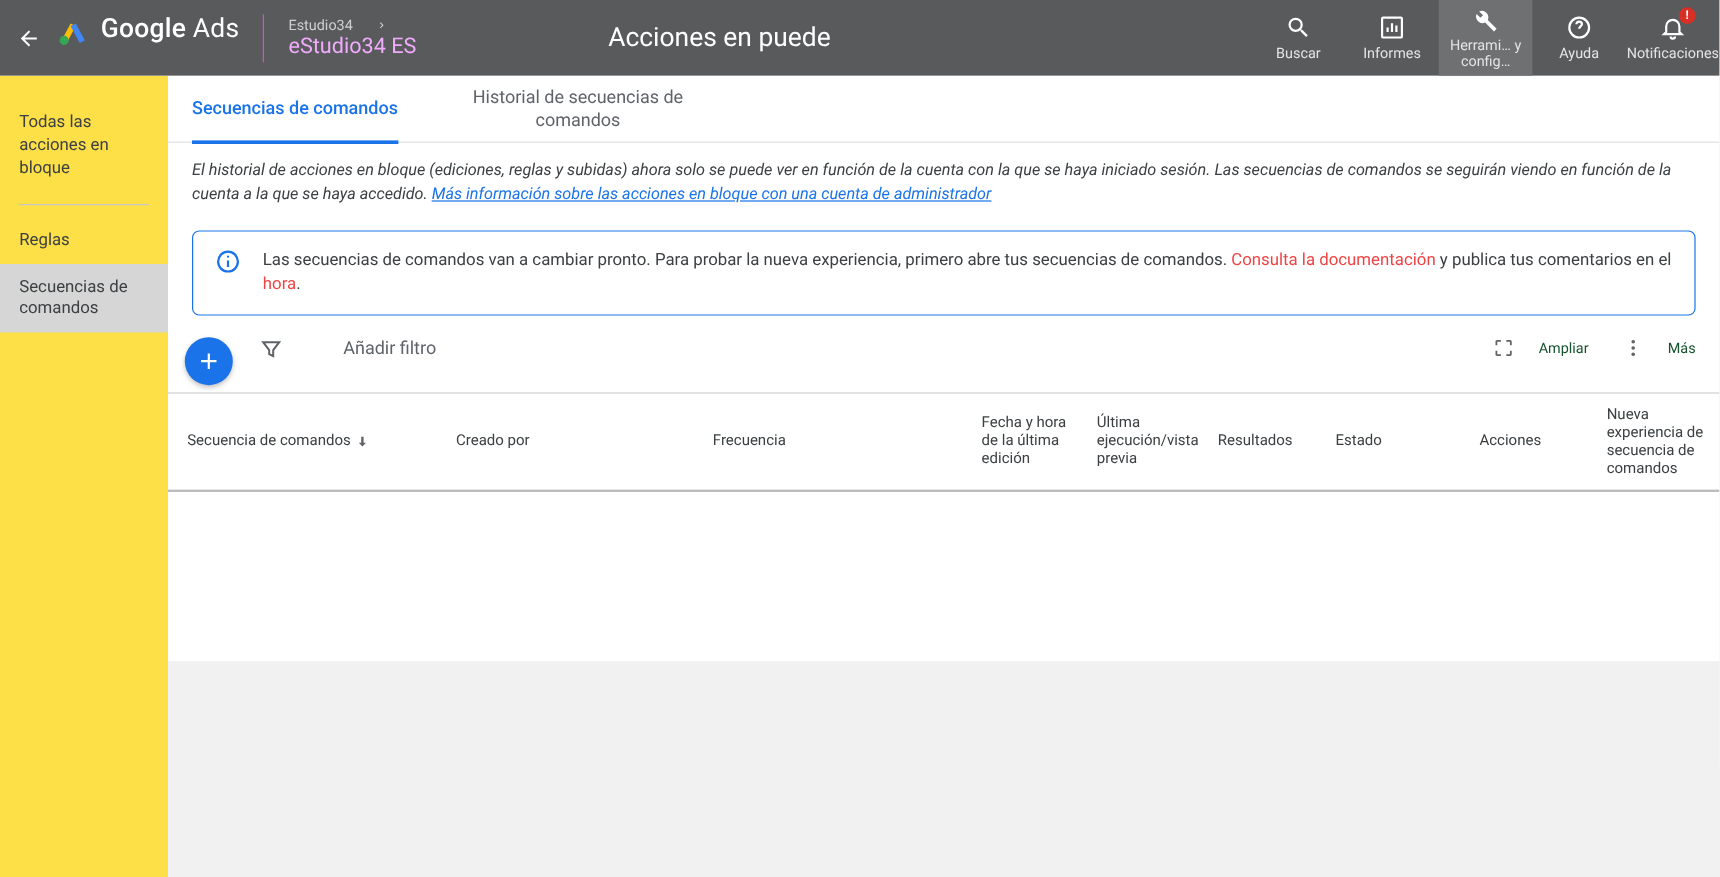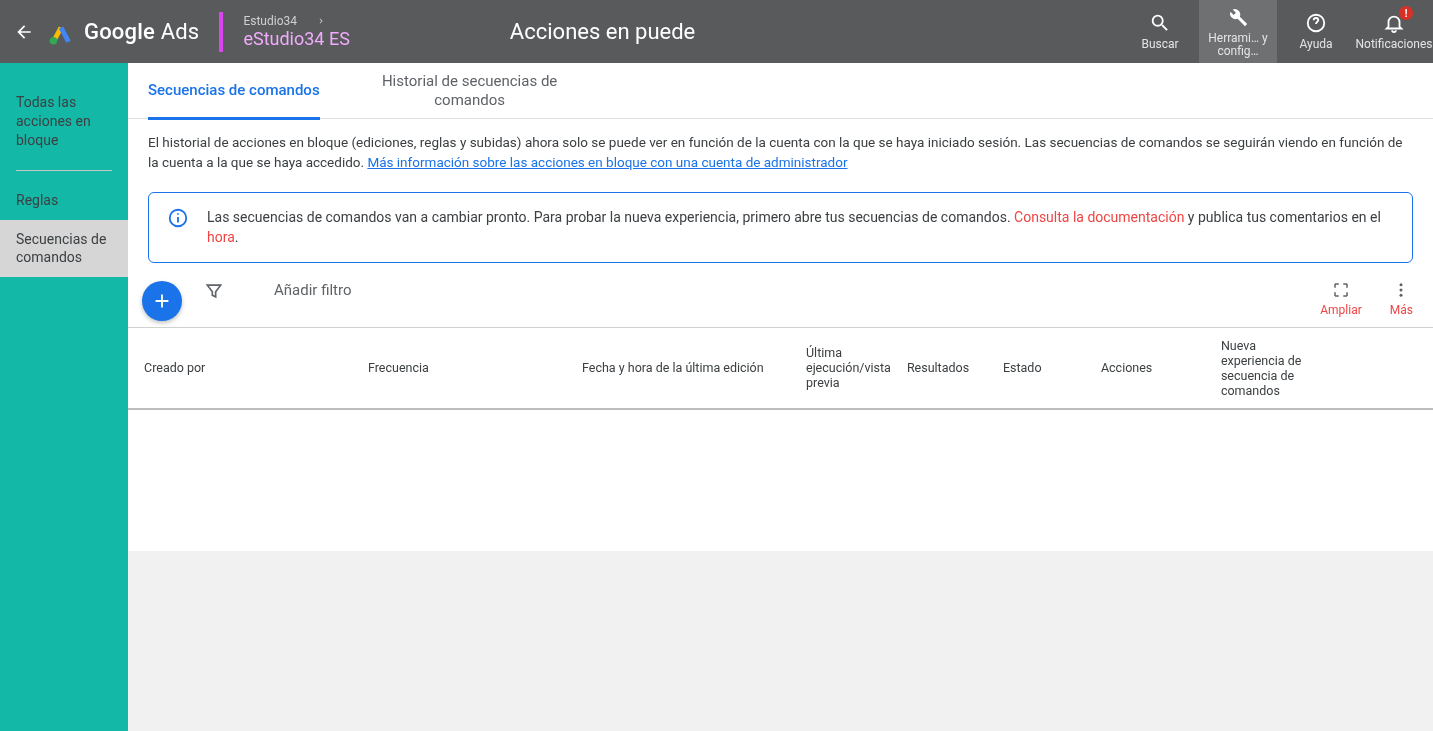--- a/index.html
+++ b/index.html
@@ -3,68 +3,68 @@
 <meta charset="utf-8">
 <style>
   * { box-sizing: border-box; margin: 0; padding: 0; }
   html, body { height: 100%; font-family: Roboto, Arial, sans-serif; background: #f1f1f1; color: #3c4043; font-size: 14px; }
   .app { display: flex; flex-direction: column; height: 731px; width: 1433px; overflow: hidden; }
 
   
   .header { height: 63px; background: #595a5c; display: flex; align-items: center; color: #fff; position: relative; }
   .hdr-back { width: 48px; display: flex; align-items: center; justify-content: center; cursor: pointer; }
   .arrow-left { width: 20px; height: 20px; }
-  .brand { display: flex; align-items: center; gap: 10px; padding-right: 20px; border-right: 4px solid #d946ef; height: 40px; }
+  .brand { display: flex; align-items: flex-start; gap: 10px; padding-right: 20px; border-right: 1px solid #d946ef; height: 40px; }
   .g-logo { width: 26px; height: 26px; }
   .brand-txt { font-size: 22px; font-weight: 400; letter-spacing: .2px; }
   .brand-txt b { font-weight: 500; }
   .account { padding-left: 20px; padding-right: 20px; display: flex; flex-direction: column; justify-content: center; height: 40px; }
   .acct-top { font-size: 12px; color: #d0d0d0; display: flex; align-items: center; gap: 19px; }
   .acct-main { font-size: 18px; color: #f0abfc; }
   .page-title { font-size: 22px; margin-left: 140px; font-weight: 400; }
   .hdr-actions { margin-left: auto; display: flex; align-items: stretch; height: 100%; }
   .hdr-item { width: 78px; display: flex; flex-direction: column; align-items: center; justify-content: center; gap: 4px; font-size: 12px; cursor: pointer; color: #e4e4e4; position: relative; text-align: center; padding: 0 4px; }
   .hdr-item.active { background: #6f7072; }
   .hdr-item .ico { width: 22px; height: 22px; }
   .hdr-item .lbl { font-size: 12px; line-height: 1.1; max-height: 26px; overflow: hidden; }
   .badge { position: absolute; top: 6px; right: 20px; width: 14px; height: 14px; background: #d93025; border-radius: 50%; display: flex; align-items: center; justify-content: center; font-size: 10px; color: #fff; font-weight: 700; }
 
   
   .body { flex: 1; display: flex; overflow: hidden; }
-  .sidebar { width: 128px; background: #14b8a6; padding-top: 20px; }
+  .sidebar { width: 140px; background: #fde047; padding-top: 20px; }
   .side-item { padding: 10px 16px; font-size: 14px; color: #3c4043; cursor: pointer; line-height: 1.35; }
   .side-item.active { background: #d6d6d6; }
   .side-divider { margin: 10px 16px; border: none; border-top: 1px solid #c7c7c7; }
 
   .content { flex: 1; background: #fff; display: flex; flex-direction: column; overflow: hidden; }
 
   
   .tabs { height: 56px; display: flex; align-items: center; padding-left: 20px; border-bottom: 1px solid #e0e0e0; gap: 50px; }
   .tab { font-size: 15px; color: #5f6368; cursor: pointer; height: 56px; display: flex; align-items: center; position: relative; max-width: 200px; text-align: center; line-height: 1.25; }
   .tab.active { color: #1a73e8; font-weight: 500; }
   .tab.active::after { content: ""; position: absolute; left: 0; right: 0; bottom: -1px; height: 3px; background: #1a73e8; }
 
   
-  .notice { padding: 14px 20px 8px; font-size: 13.5px; line-height: 1.45; color: #3c4043; }
+  .notice { padding: 14px 20px 8px; font-size: 13.5px; line-height: 1.45; color: #3c4043; font-style: italic; }
   .notice a { color: #1a73e8; text-decoration: underline; cursor: pointer; }
 
   
   .banner { margin: 12px 20px; border: 1px solid #1a73e8; border-radius: 6px; padding: 14px 18px; display: flex; gap: 18px; align-items: flex-start; }
   .banner-icon { width: 22px; height: 22px; flex-shrink: 0; }
   .banner-txt { font-size: 14px; line-height: 1.45; }
   .banner-txt a { color: #ef4444; text-decoration: none; cursor: pointer; }
 
   
   .toolbar { display: flex; align-items: flex-start; padding: 6px 20px 6px 10px; }
   .fab { width: 40px; height: 40px; border-radius: 50%; background: #1a73e8; display: flex; align-items: center; justify-content: center; cursor: pointer; margin-left: 4px; box-shadow: 0 2px 4px rgba(0,0,0,.25); }
   .fab svg { width: 22px; height: 22px; }
   .filter-icon { width: 20px; height: 20px; margin-left: 22px; cursor: pointer; }
   .filter-txt { margin-left: 50px; color: #5f6368; font-size: 15px; }
   .toolbar-right { margin-left: auto; display: flex; gap: 28px; }
-  .tool-btn { display: flex; flex-direction: column; align-items: center; cursor: pointer; color: #ef4444; font-size: 12px; gap: 4px; }
+  .tool-btn { display: flex; align-items: center; cursor: pointer; color: #14532d; font-size: 12px; gap: 20px; }
   .tool-btn svg { width: 18px; height: 18px; }
 
   
   .table-wrap { border-top: 1px solid #d0d0d0; }
   .thead { display: flex; border-bottom: 2px solid #bdbdbd; font-size: 12.5px; color: #3c4043; }
   .th { padding: 10px 8px; display: flex; align-items: center; gap: 4px; }
   .th:nth-child(1){ flex: 0 0 232px; padding-left: 16px; }
   .th:nth-child(2){ flex: 0 0 214px; }
   .th:nth-child(3){ flex: 0 0 224px; }
   .th:nth-child(4){ flex: 0 0 96px; }
@@ -108,20 +108,27 @@
       <div class="acct-main">eStudio34 ES</div>
     </div>
     <div class="page-title">Acciones en puede</div>
 
     <div class="hdr-actions">
       <div class="hdr-item">
         <svg class="ico" viewBox="0 0 24 24" fill="#fff">
             <path d="M15.5 14h-.79l-.28-.27A6.471 6.471 0 0016 9.5 6.5 6.5 0 109.5 16c1.61 0 3.09-.59 4.23-1.57l.27.28v.79l5 4.99L20.49 19l-4.99-5zM9.5 14A4.5 4.5 0 119.5 5a4.5 4.5 0 010 9z"></path>
           </svg>
         <span class="lbl">Buscar</span>
+      </div>
+      <div class="hdr-item">
+        <svg class="ico" viewBox="0 0 24 24" fill="none" stroke="#fff" stroke-width="2">
+            <rect x="3" y="3" width="18" height="18" rx="1"></rect>
+            <path d="M8 16v-4M12 16V8M16 16v-6"></path>
+          </svg>
+        <span class="lbl">Informes</span>
       </div>
       <div class="hdr-item active">
         <svg class="ico" viewBox="0 0 24 24" fill="#fff">
             <path d="M22 19.6l-8-8a6 6 0 00-7.8-7.8l3.5 3.5-2.4 2.4L3.8 6.2A6 6 0 0011.6 14l8 8 2.4-2.4z"></path>
           </svg>
         <span class="lbl">Herrami… y config…</span>
       </div>
       <div class="hdr-item">
         <svg class="ico" viewBox="0 0 24 24" fill="none" stroke="#fff" stroke-width="2">
             <circle cx="12" cy="12" r="9"></circle>
@@ -191,20 +198,26 @@
                 <circle cx="12" cy="12" r="2"></circle>
                 <circle cx="12" cy="19" r="2"></circle>
               </svg>
             <span>Más</span>
           </div>
         </div>
       </div>
 
       <div class="table-wrap">
         <div class="thead">
+          <div class="th">
+            <span>Secuencia de comandos</span>
+            <svg class="sort-arrow" viewBox="0 0 24 24" fill="#5f6368">
+                <path d="M12 20l-6-6h4V4h4v10h4z"></path>
+              </svg>
+          </div>
           <div class="th">Creado por</div>
           <div class="th">Frecuencia</div>
           <div class="th">Fecha y hora de la última edición</div>
           <div class="th">Última ejecución/vista previa</div>
           <div class="th">Resultados</div>
           <div class="th">Estado</div>
           <div class="th">Acciones</div>
           <div class="th">Nueva experiencia de secuencia de comandos</div>
         </div>
       </div>

